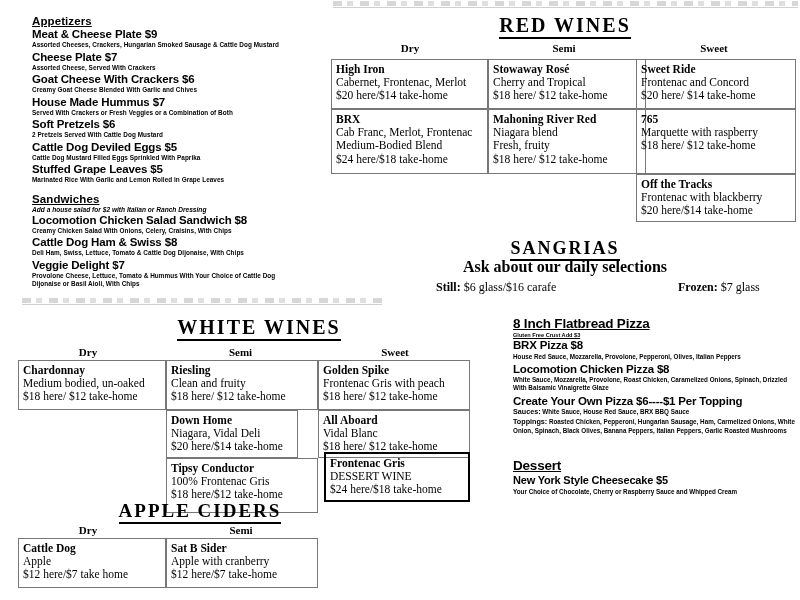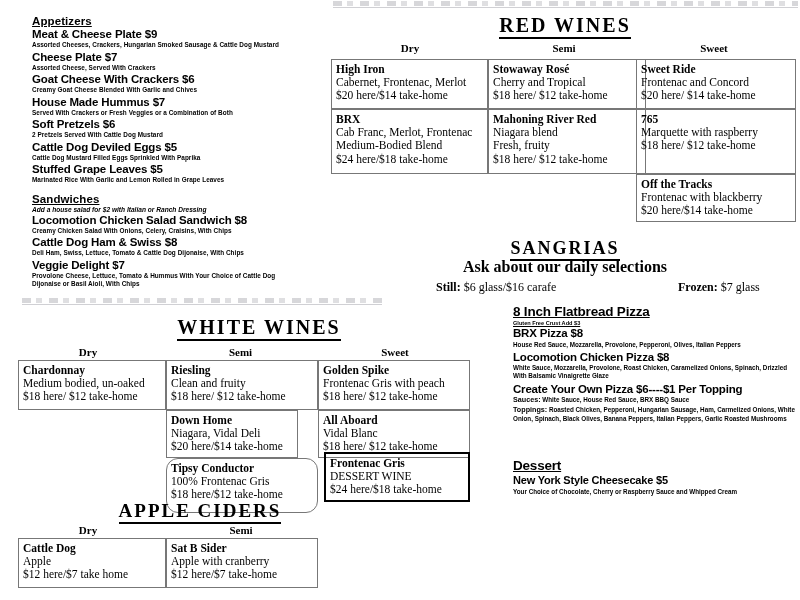--- a/index.html
+++ b/index.html
@@ -240,21 +240,21 @@
   <div class="wbox" style="left:166px;top:360px;width:152px;height:50px;">
     <div class="nm">Riesling</div>
     <div>Clean and fruity</div>
     <div>$18 here/ $12 take-home</div>
   </div>
   <div class="wbox" style="left:166px;top:410px;width:132px;height:48px;">
     <div class="nm">Down Home</div>
     <div>Niagara, Vidal Deli</div>
     <div>$20 here/$14 take-home</div>
   </div>
-  <div class="wbox" style="left:166px;top:458px;width:152px;height:55px;border-radius:12px;">
+  <div class="wbox" style="left:166px;top:458px;width:152px;height:55px;">
     <div class="nm">Tipsy Conductor</div>
     <div>100% Frontenac Gris</div>
     <div>$18 here/$12 take-home</div>
   </div>
 
   <div class="wbox" style="left:318px;top:360px;width:152px;height:50px;">
     <div class="nm">Golden Spike</div>
     <div>Frontenac Gris with peach</div>
     <div>$18 here/ $12 take-home</div>
   </div>
@@ -281,21 +281,21 @@
     <div class="nm">Cattle Dog</div>
     <div>Apple</div>
     <div>$12 here/$7 take home</div>
   </div>
   <div class="wbox" style="left:166px;top:538px;width:152px;height:50px;">
     <div class="nm">Sat B Sider</div>
     <div>Apple with cranberry</div>
     <div>$12 here/$7 take-home</div>
   </div>
 
-  <div class="rcol" style="left:513px;top:304px;width:285px;">
+  <div class="rcol" style="left:513px;top:316px;width:285px;">
     <p class="rcol-head">8 Inch Flatbread Pizza</p>
     <p class="rcol-sub">Gluten Free Crust Add $3</p>
 
     <p class="rcol-item">BRX Pizza $8</p>
     <p class="rcol-desc">House Red Sauce, Mozzarella, Provolone, Pepperoni, Olives, Italian Peppers</p>
 
     <p class="rcol-item">Locomotion Chicken Pizza $8</p>
     <p class="rcol-desc">White Sauce, Mozzarella, Provolone, Roast Chicken, Caramelized Onions, Spinach, Drizzled With Balsamic Vinaigrette Glaze</p>
 
     <p class="rcol-item">Create Your Own Pizza $6----$1 Per Topping</p>

